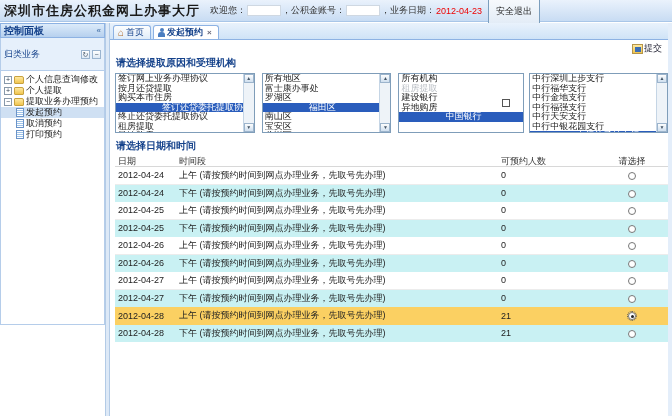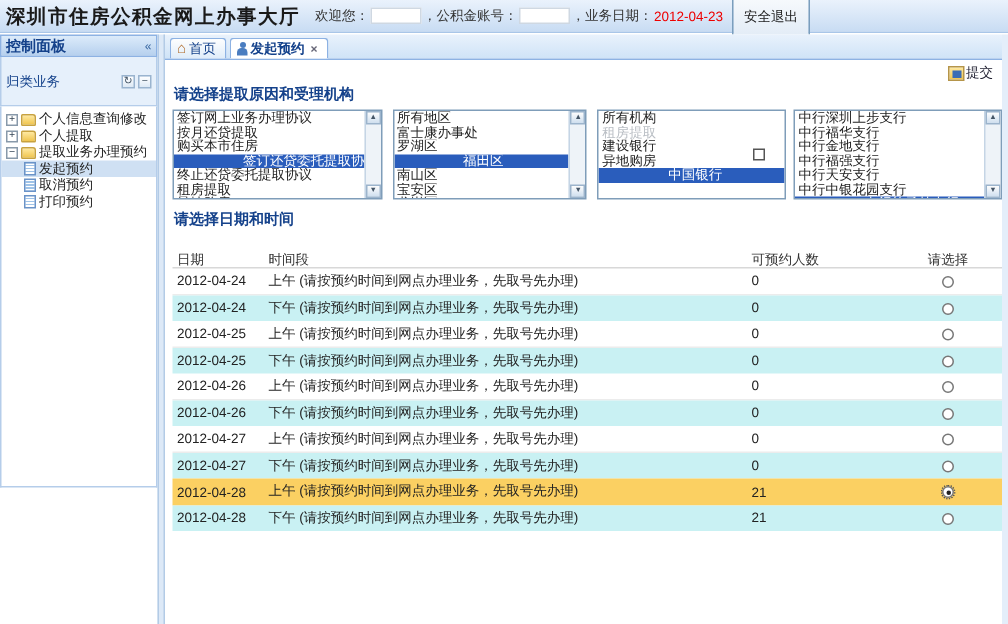--- a/index.html
+++ b/index.html
@@ -81,21 +81,21 @@
   .lb-item.sel { background:#2a5dbc; color:#fff;padding-left:46px; }
   .lb-item.dis { color:#b9bec4; }
   .lb-scroll { position:absolute; right:0; top:0; bottom:0; width:11px; background:#eef3f8;
     border-left:1px solid #c5d5e5; display:flex; flex-direction:column; justify-content:space-between; }
   .sb-btn { width:10px; height:9px; background:linear-gradient(#fdfdfd,#cfdfef); border:1px solid #9cb4cc;
     font-size:5px; line-height:7px; text-align:center; color:#456; }
   .float-chk { position:absolute; left:387px; top:26px; width:8px; height:8px;
     border:1px solid #555; background:#fff; }
 
   
-  .appt-table { margin-top:15px; width:553px; font-size:9px; color:#222; }
+  .appt-table { margin-top:3px; width:553px; font-size:9px; color:#222; }
   .trow { display:flex; align-items:center; height:17.5px; border-bottom:1px solid #ececec; }
   .trow.head { height:11px; border-bottom:1px solid #d8d8d8; color:#333; }
   .trow.cyan { background:#c9f1f3; border-bottom:none; }
   .trow.hl { background:#fbd062; border-bottom:none; }
   .c-date { width:62px; padding-left:3px; flex:none; }
   .c-slot { flex:1; padding-left:2px; white-space:nowrap; overflow:hidden; }
   .c-count { width:95px; text-align:left; flex:none; }
   .c-sel { width:72px; text-align:center; flex:none; }
   .radio { display:inline-block; width:8px; height:8px; border:1px solid #777; border-radius:50%;
     background:#fff; position:relative; vertical-align:middle; }

